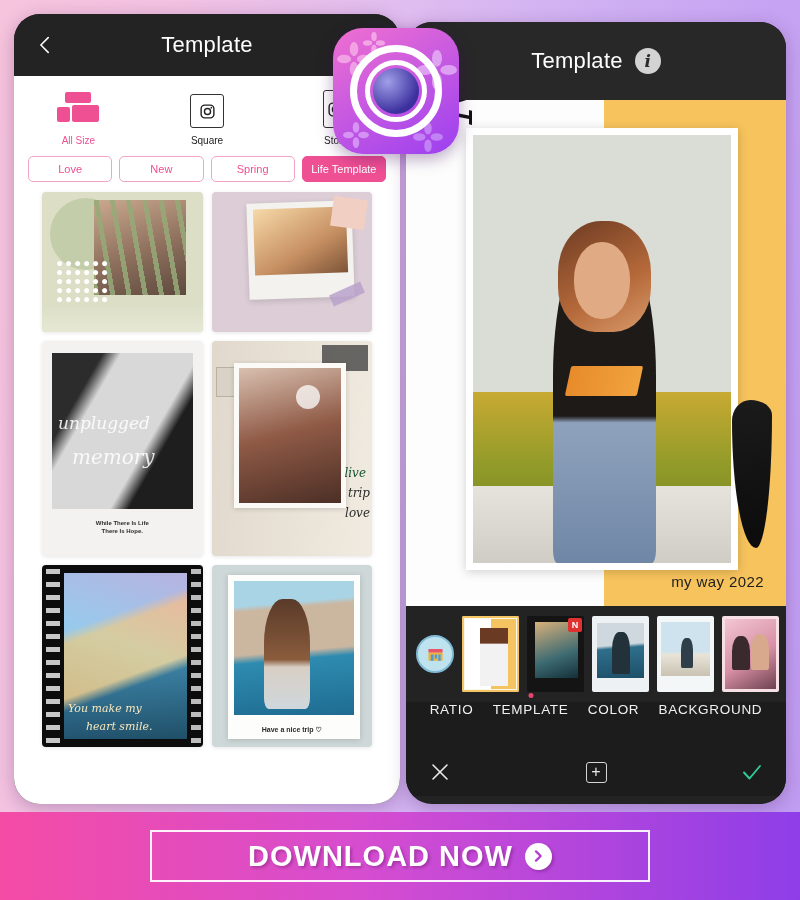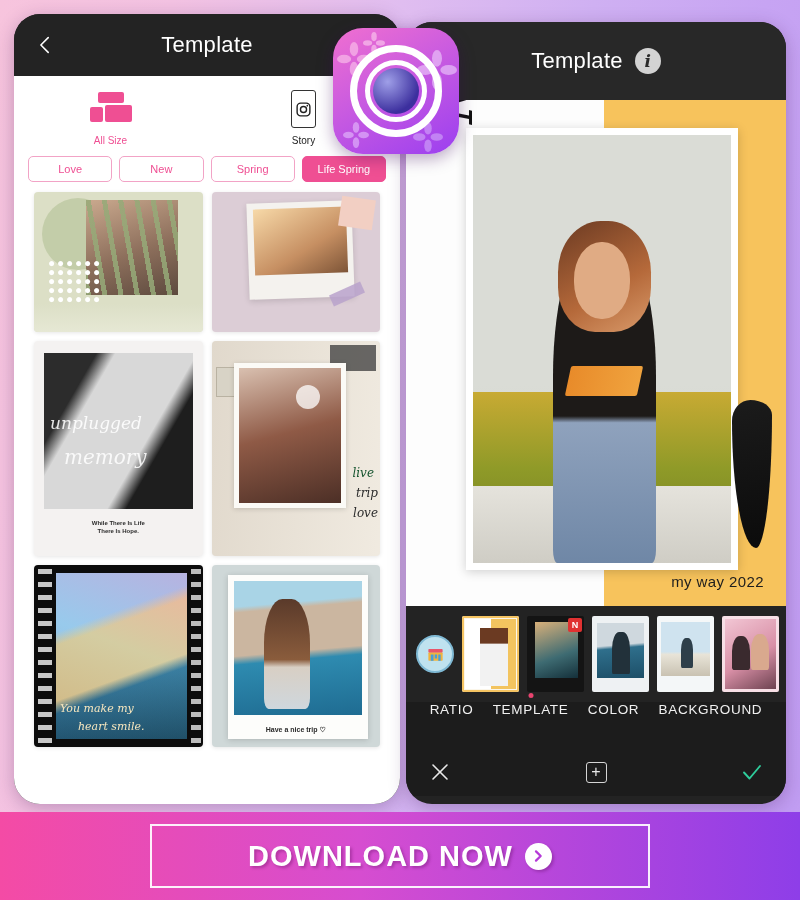--- a/index.html
+++ b/index.html
@@ -63,21 +63,21 @@
   .chips-row { display: flex; gap: 7px; padding: 0 14px 10px 14px; background: #fff; }
   .chip {
     flex: 1; text-align: center; font-size: 11px; padding: 6px 0;
     border: 1px solid #f2a3c6; border-radius: 5px; color: #ef4f93;
     background: #fff; cursor: pointer; white-space: nowrap;
   }
   .chip.active { background: #ef4f93; border-color: #ef4f93; color: #fff; }
 
   .tpl-grid {
     display: grid; grid-template-columns: 1fr 1fr; gap: 9px;
-    padding: 0 20px; background: #fff;
+    padding: 0 28px; background: #fff;
   }
   .tpl-card {
     position: relative; border-radius: 4px; overflow: hidden;
     cursor: pointer; box-shadow: 0 1px 4px rgba(0,0,0,.10);
   }
   .tpl-h1 { height: 140px; }
   .tpl-h2 { height: 215px; }
   .tpl-h3 { height: 182px; }
   .tpl-cap {
     position: absolute; left: 0; right: 0; text-align: center;
@@ -165,21 +165,21 @@
     color: #e8e8e8; font-size: 16px; line-height: 18px; text-align: center; cursor: pointer;
   }
 
   
   #download-bar {
     position: absolute; left: 0; bottom: 0; width: 800px; height: 88px;
     background: linear-gradient(90deg, #f44ba5 0%, #d64dd0 45%, #8e3ee8 100%);
     display: flex; align-items: center; justify-content: center;
   }
   #download-btn {
-    width: 500px; height: 64px; border: 2px solid rgba(255,255,255,.92);
+    width: 500px; height: 52px; border: 2px solid rgba(255,255,255,.92);
     display: flex; align-items: center; justify-content: center; gap: 12px;
     cursor: pointer; background: transparent;
   }
   .dl-text {
     color: #fff; font-size: 29px; font-weight: 700; letter-spacing: 1px;
     text-shadow: 2px 2px 3px rgba(90,10,90,.35);
   }
   .dl-arrow {
     width: 27px; height: 27px; border-radius: 50%; background: #fff;
     display: flex; align-items: center; justify-content: center;
@@ -210,38 +210,48 @@
   <div class="l-body">
 
     <div class="size-row">
       <div class="size-item active">
         <div class="sz-allsize">
             <i class="a1"></i>
             <i class="a2"></i>
             <i class="a3"></i>
           </div>
         <div class="size-label">All Size</div>
+      </div>
+      <div class="size-item">
+        <div class="sz-box sz-sq">
+          <svg class="ig-glyph" viewBox="0 0 24 24" fill="none" stroke="#222" stroke-width="2">
+              <rect x="3" y="3" width="18" height="18" rx="5"></rect>
+              <circle cx="12" cy="12" r="4.3"></circle>
+              <circle cx="17.4" cy="6.6" r="1.2" fill="#222" stroke="none"></circle>
+            </svg>
+        </div>
+        <div class="size-label">Square</div>
       </div>
       <div class="size-item">
         <div class="sz-box sz-sto">
           <svg class="ig-glyph" viewBox="0 0 24 24" fill="none" stroke="#222" stroke-width="2">
               <rect x="3" y="3" width="18" height="18" rx="5"></rect>
               <circle cx="12" cy="12" r="4.3"></circle>
               <circle cx="17.4" cy="6.6" r="1.2" fill="#222" stroke="none"></circle>
             </svg>
         </div>
         <div class="size-label">Story</div>
       </div>
     </div>
 
     <div class="chips-row">
       <div class="chip">Love</div>
       <div class="chip">New</div>
       <div class="chip">Spring</div>
-      <div class="chip active">Life Spring</div>
+      <div class="chip active">Life Template</div>
     </div>
 
     <div class="tpl-grid">
 
       <div class="tpl-card tpl-h1" style="background:#dcdfc6;">
         <div style="position:absolute;left:8px;top:6px;width:72px;height:72px;border-radius:50%;background:#c3cda9;"></div>
         <div style="position:absolute;left:52px;top:8px;width:92px;height:95px;background:linear-gradient(160deg,#caa98e,#8d6f5c 55%,#5d4a3e);"></div>
         <div style="position:absolute;left:52px;top:8px;width:92px;height:95px;background:repeating-linear-gradient(80deg,rgba(150,170,120,.85) 0 5px,rgba(0,0,0,0) 5px 16px);"></div>
         <div style="position:absolute;left:14px;top:68px;width:54px;height:52px;background:radial-gradient(circle at 40% 40%,#fff 2px,rgba(255,255,255,0) 3px) 0 0/9px 9px;"></div>
         <div style="position:absolute;left:0;bottom:0;width:100%;height:28px;background:linear-gradient(#dcdfc6,#e6e8d4);"></div>

